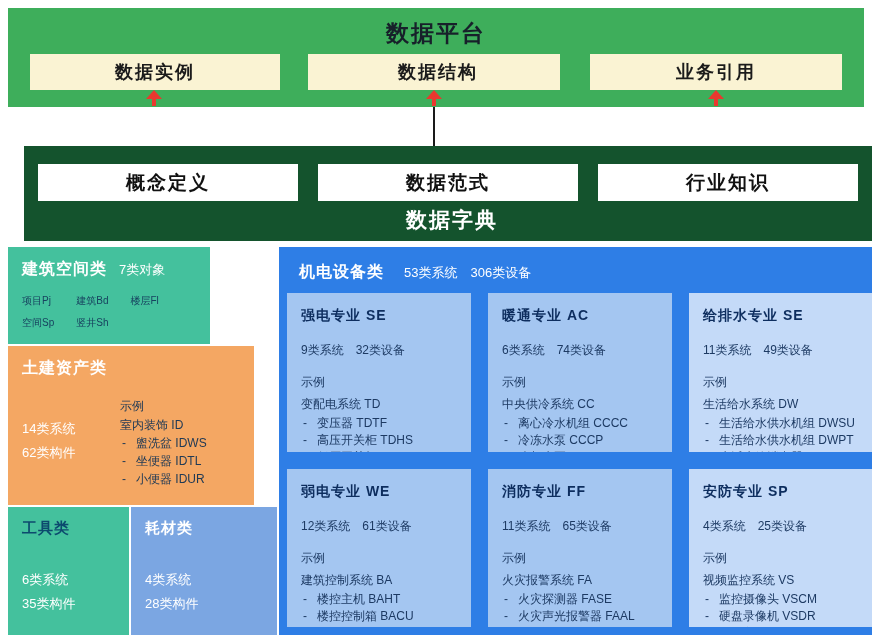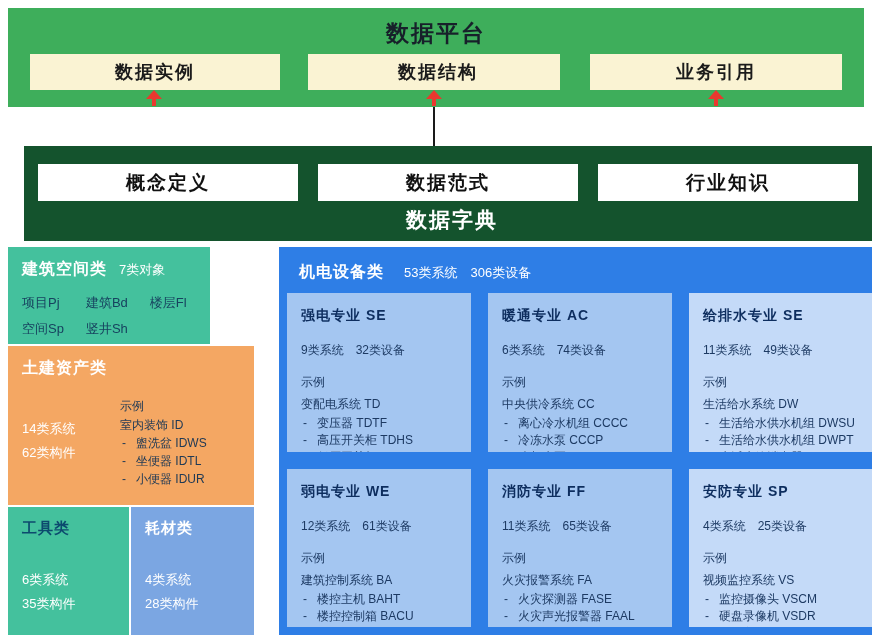--- a/index.html
+++ b/index.html
@@ -35,21 +35,21 @@
   
   .block{position:absolute;padding:12px 14px;}
   .block-teal{background:#44C19D;}
   .block-orange{background:#F4A763;}
   .block-lblue{background:#7BA6E2;}
   .block-head{display:flex;align-items:baseline;gap:12px;color:#ffffff;}
   .block-title{font-size:16px;font-weight:bold;letter-spacing:1px;}
   .block-sub{font-size:13px;}
   .bs-items{margin-top:14px;display:grid;grid-template-columns:repeat(3,auto);
     justify-content:start;column-gap:22px;row-gap:8px;
-    font-size:13px;color:#17425F;}
+    font-size:10px;color:#17425F;}
   .civil-content{display:flex;}
   .civil-stats{width:98px;margin-top:38px;font-size:13px;color:#ffffff;line-height:24px;}
   .civil-example{margin-top:20px;font-size:12px;color:#203A55;line-height:15px;}
   .ex-label{margin-bottom:4px;}
   .ex-system{margin-bottom:2px;}
   ul.dash-list{list-style:none;}
   ul.dash-list li{position:relative;padding-left:16px;margin-top:3px;}
   ul.dash-list li::before{content:"-";position:absolute;left:2px;}
   .small-stats{margin-top:30px;font-size:13px;color:#ffffff;line-height:24px;}
 
@@ -149,21 +149,21 @@
   </section>
 
   <section class="block block-teal" style="left:8px;top:507px;width:121px;height:128px;">
     <div class="block-title" style="color:#0c4a6e;font-size:15px;">工具类</div>
     <div class="small-stats">
       <div>6类系统</div>
       <div>35类构件</div>
     </div>
   </section>
 
-  <section class="block block-lblue" style="left:131px;top:507px;width:123px;height:128px;">
+  <section class="block block-lblue" style="left:131px;top:507px;width:146px;height:128px;">
     <div class="block-title" style="color:#fff;font-size:15px;">耗材类</div>
     <div class="small-stats">
       <div>4类系统</div>
       <div>28类构件</div>
     </div>
   </section>
 
   <section class="mep">
     <div class="mep-header">
       <span class="mep-title">机电设备类</span>

